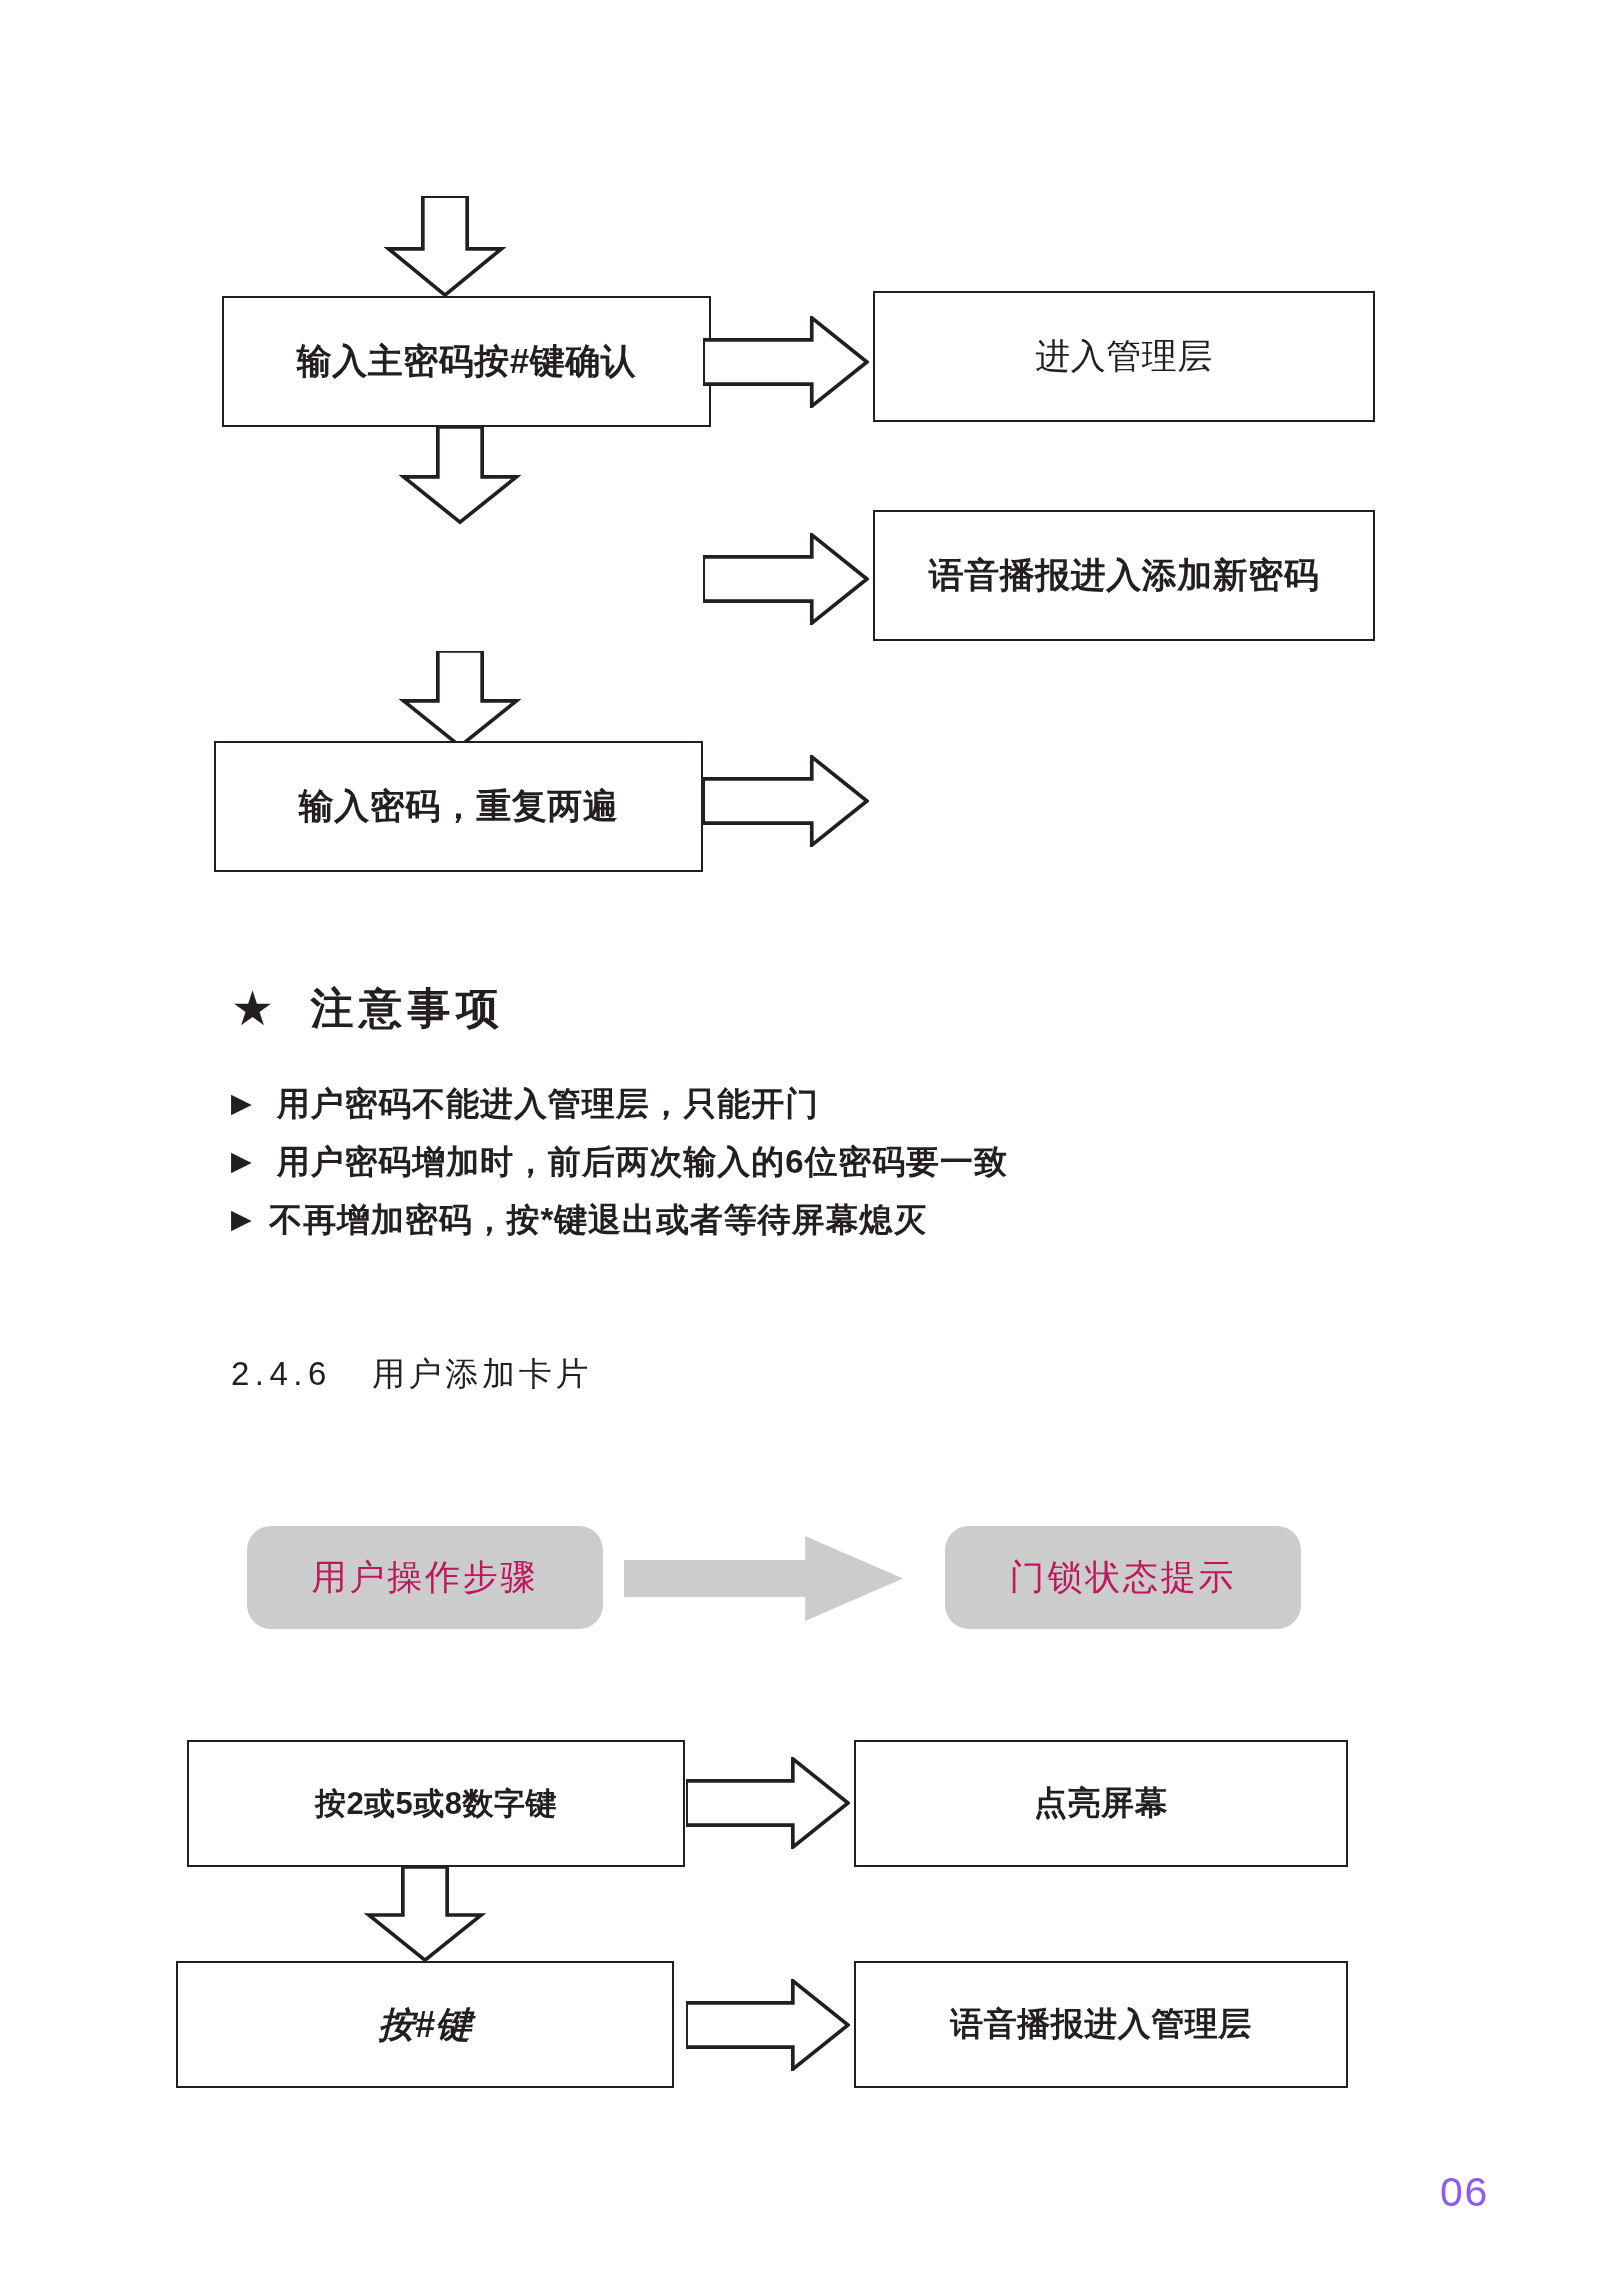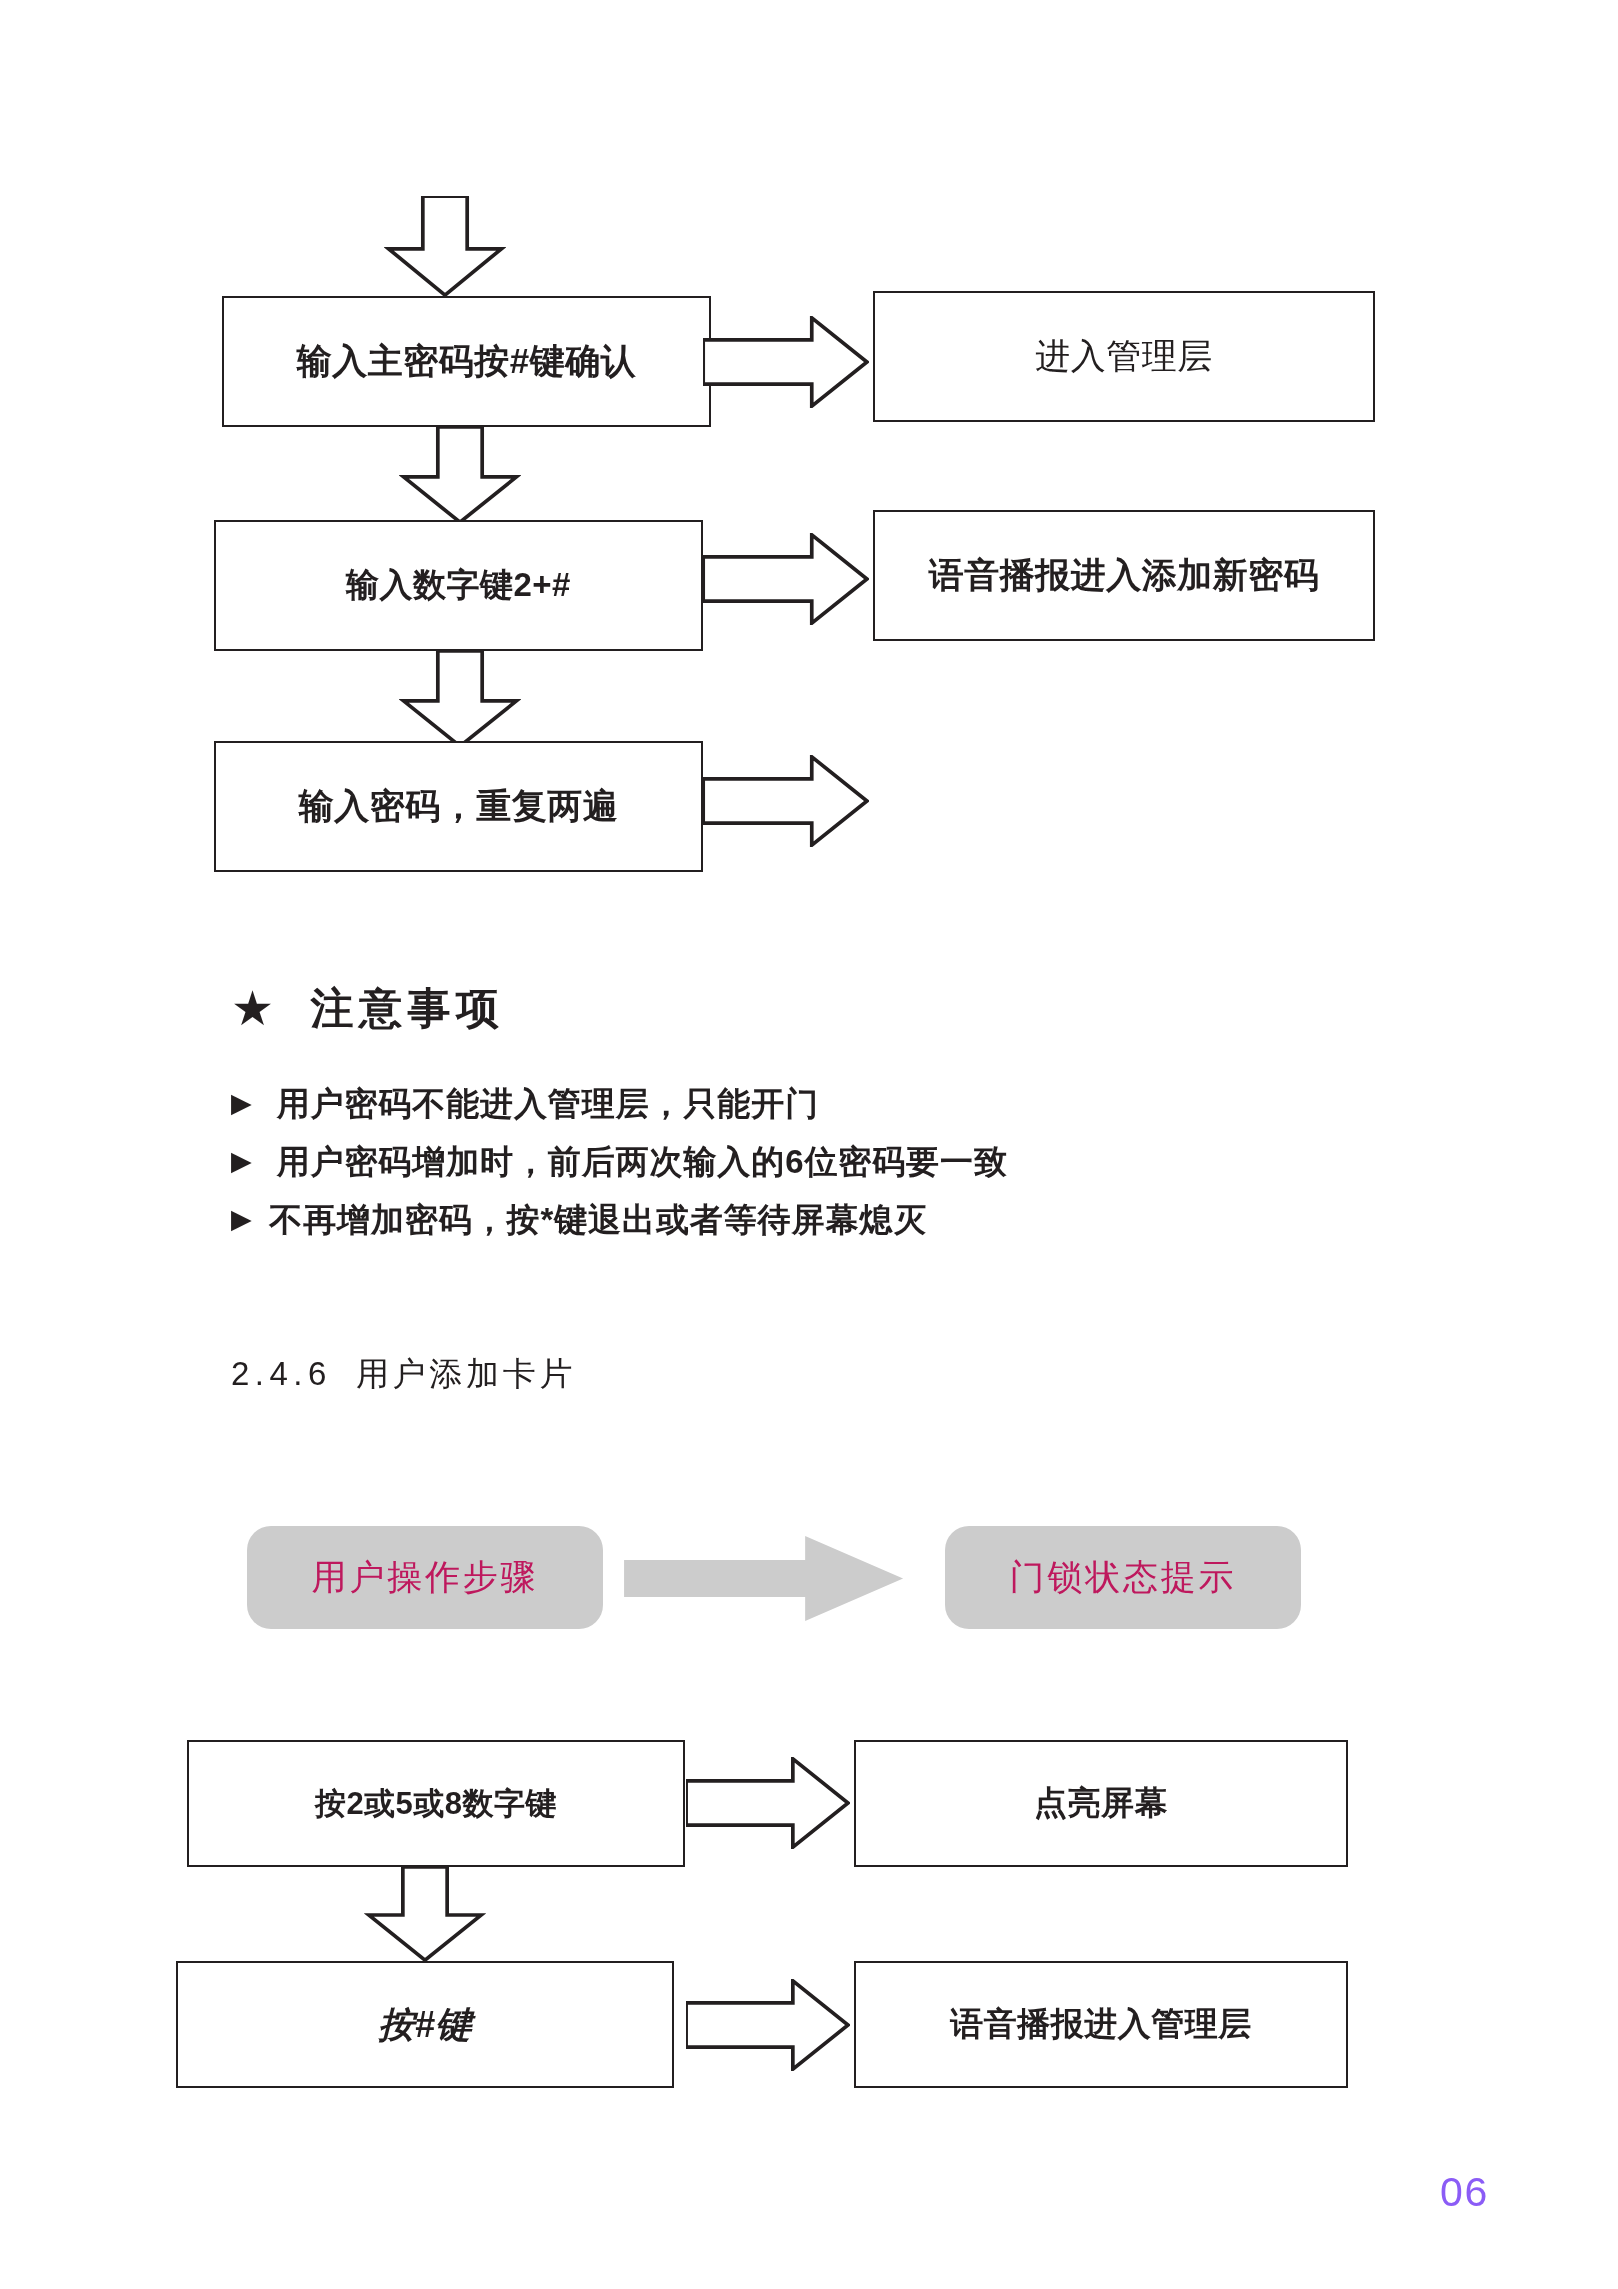--- a/index.html
+++ b/index.html
@@ -77,21 +77,21 @@
   }
 
   .section-head {
     position: absolute;
     font-size: 33px;
     letter-spacing: 2.8px;
     font-weight: 400;
     white-space: nowrap;
   }
   .section-head .num { letter-spacing: 5.5px; }
-  .section-head .ttl { margin-left: 24px; letter-spacing: 3.7px; text-align: right; }
+  .section-head .ttl { margin-left: 40px; letter-spacing: 3.7px; text-align: right; }
 
   
   .pill {
     position: absolute;
     box-sizing: border-box;
     background: #cccccc;
     border-radius: 24px;
     display: flex;
     align-items: center;
     justify-content: center;
@@ -133,23 +133,20 @@
   <div class="fbox" style="left:873px; top:291px; width:502px; height:131px; font-size:35px; font-weight:400;">
     <span>进入管理层</span>
   </div>
 
   <div class="arrow" style="left:399px; top:427px; width:122px; height:98px;">
     <svg width="122" height="98" viewBox="0 0 132 106">
       <polygon points="42,0 90,0 90,54 127,54 66,103 5,54 42,54" fill="#ffffff" stroke="#231f20" stroke-width="4" stroke-linejoin="miter"></polygon>
     </svg>
   </div>
 
-  <div class="fbox" style="left:214px; top:520px; width:489px; height:131px; font-size:33px;">
-    <span>输入数字键2+#</span>
-  </div>
 
   <div class="arrow" style="left:703px; top:533px; width:166px; height:92px;">
     <svg width="166" height="92" viewBox="0 0 180 100">
       <polygon points="0,26 118,26 118,2 178,50 118,98 118,74 0,74" fill="#ffffff" stroke="#231f20" stroke-width="4" stroke-linejoin="miter"></polygon>
     </svg>
   </div>
 
   <div class="fbox" style="left:873px; top:510px; width:502px; height:131px; font-size:35px;">
     <span>语音播报进入添加新密码</span>
   </div>

